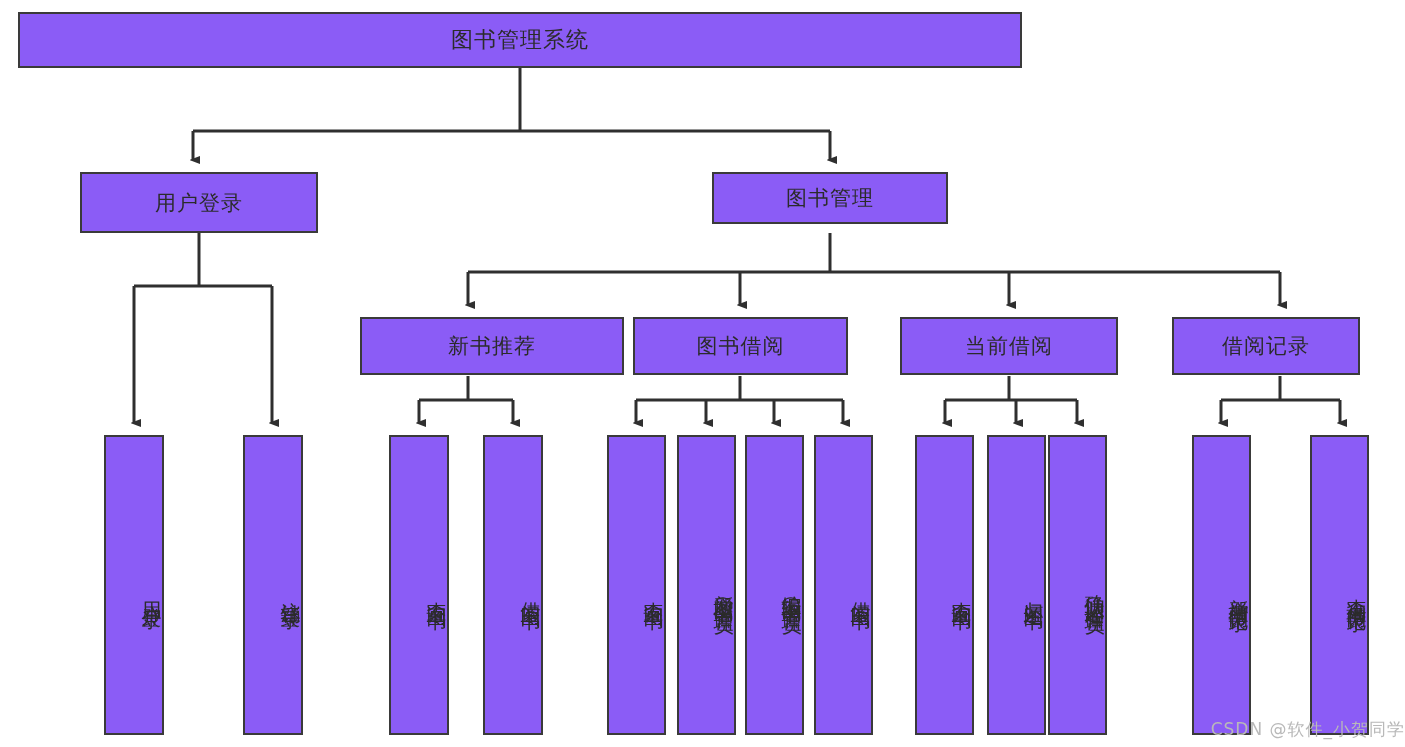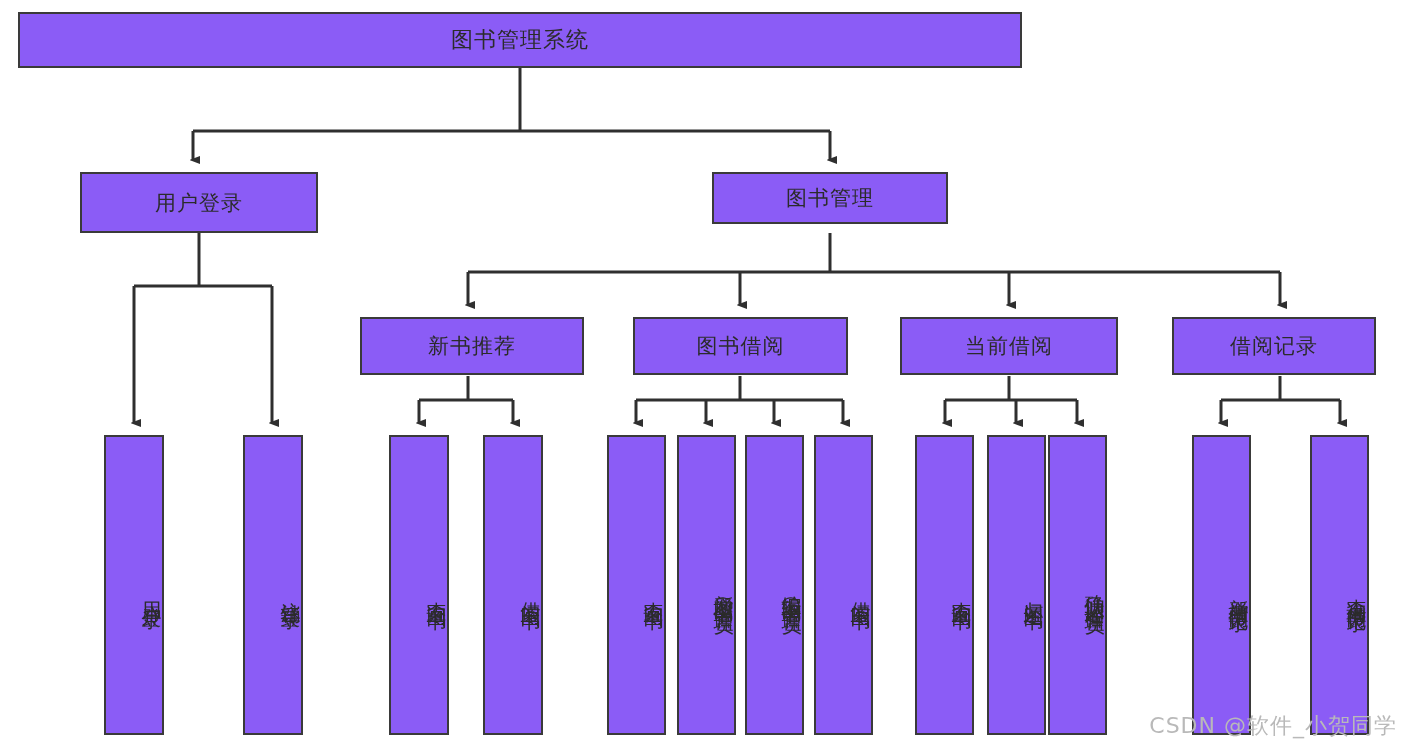--- a/index.html
+++ b/index.html
@@ -53,23 +53,23 @@
   svg.links {
     position: absolute;
     left: 0;
     top: 0;
     width: 1405px;
     height: 747px;
     pointer-events: none;
   }
   .watermark {
     position: absolute;
-    right: 8px;
+    right: 0;
     bottom: 6px;
-    font-size: 22px;
+    font-size: 17px;
     color: #b9b9b9;
     letter-spacing: 1px;
     white-space: nowrap;
   }
 </style>
 </head>
 <body>
 
 <div id="canvas">
 
@@ -127,30 +127,30 @@
     <span>图书管理系统</span>
   </div>
 
   <div class="node h" style="left:80px; top:172px; width:238px; height:61px;">
     <span>用户登录</span>
   </div>
   <div class="node h" style="left:712px; top:172px; width:236px; height:52px;">
     <span>图书管理</span>
   </div>
 
-  <div class="node h" style="left:360px; top:317px; width:224px; height:58px;">
+  <div class="node h" style="left:360px; top:317px; width:264px; height:58px;">
     <span>新书推荐</span>
   </div>
   <div class="node h" style="left:633px; top:317px; width:215px; height:58px;">
     <span>图书借阅</span>
   </div>
   <div class="node h" style="left:900px; top:317px; width:218px; height:58px;">
     <span>当前借阅</span>
   </div>
-  <div class="node h" style="left:1172px; top:317px; width:204px; height:58px;align-items:center;">
+  <div class="node h" style="left:1172px; top:317px; width:188px; height:58px;align-items:center;">
     <span>借阅记录</span>
   </div>
 
   <div class="node v" style="left:104px; top:435px; width:60px; height:300px;">
     <span class="vtxt">用户登录</span>
   </div>
   <div class="node v" style="left:243px; top:435px; width:60px; height:300px;">
     <span class="vtxt">注销登录</span>
   </div>
 

